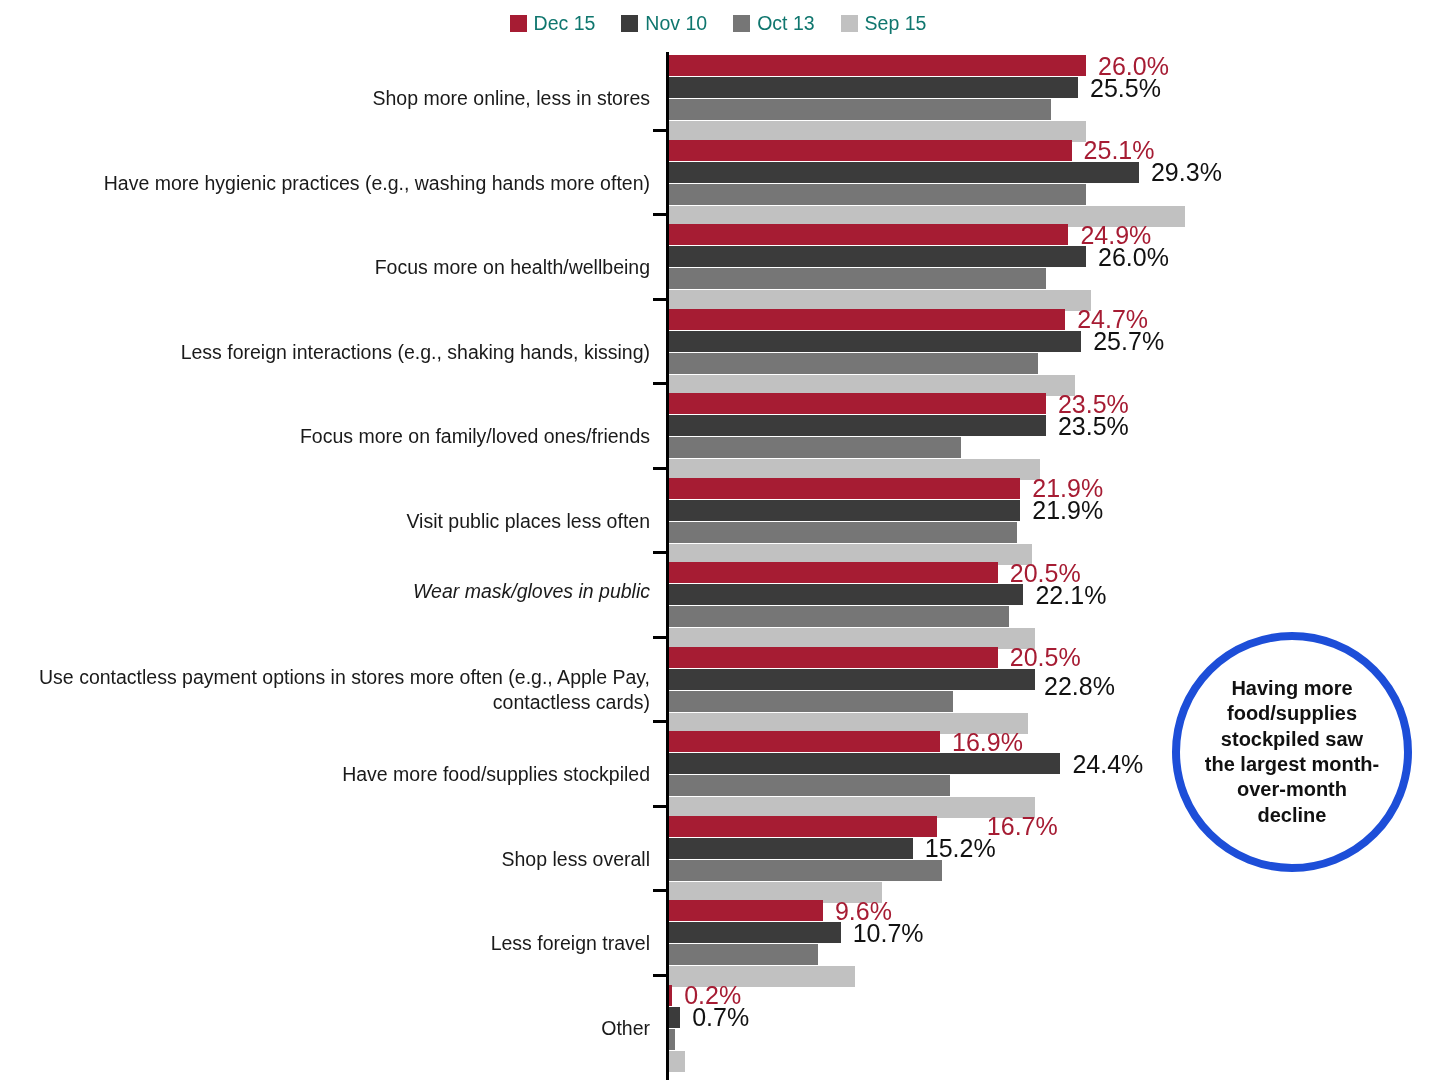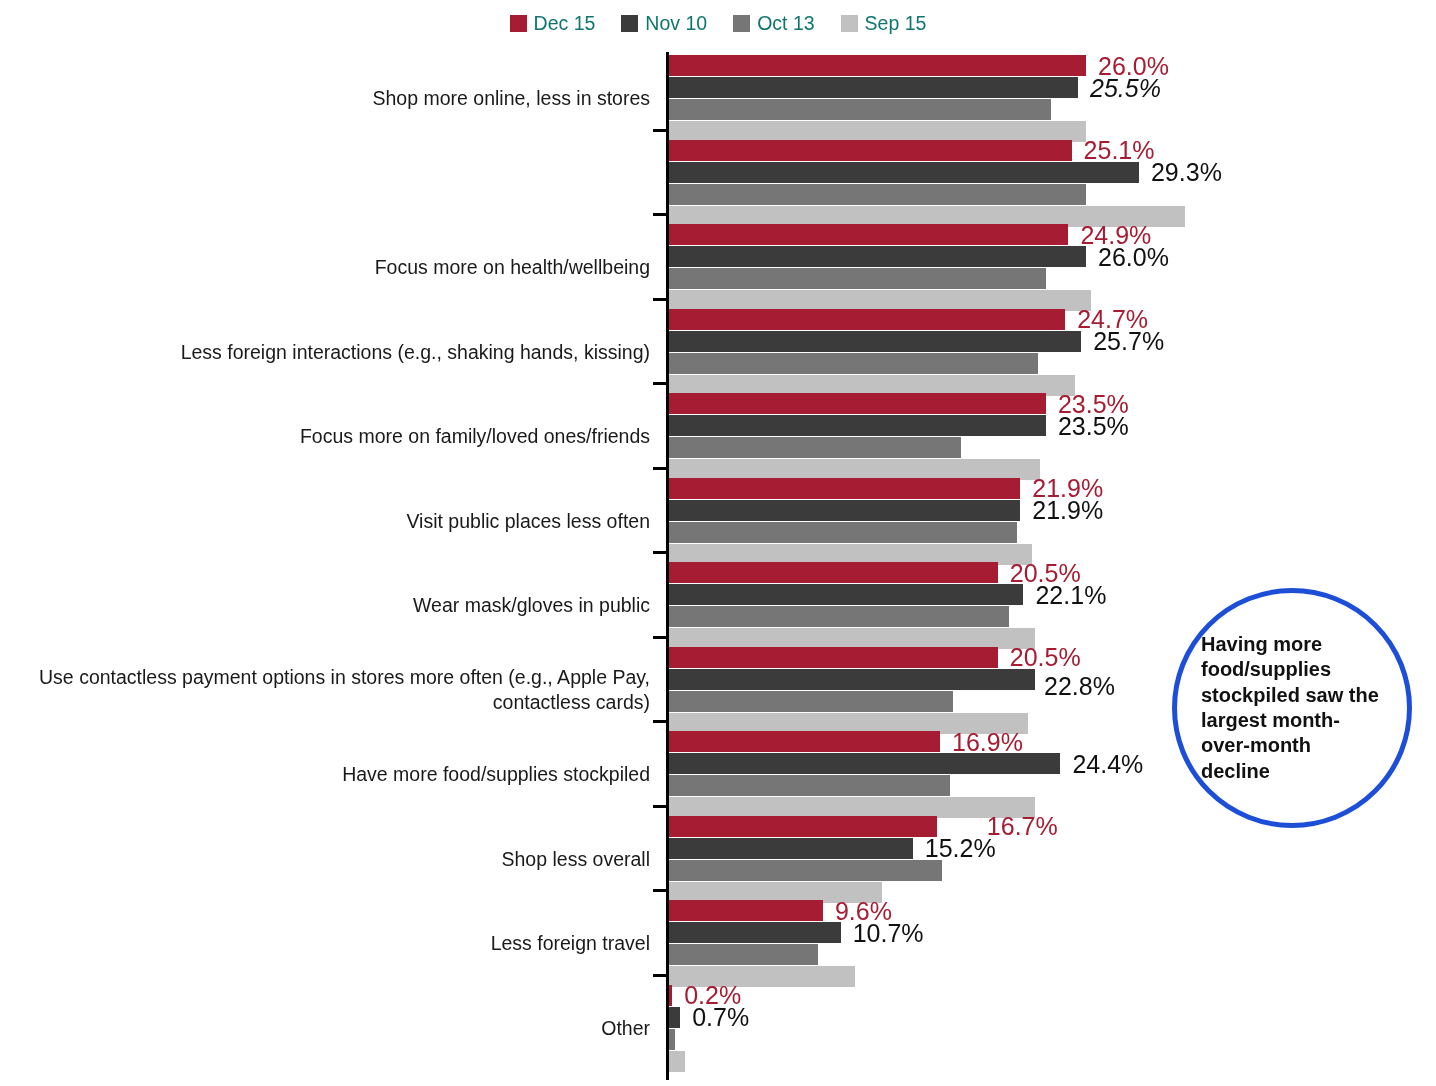--- a/index.html
+++ b/index.html
@@ -112,30 +112,30 @@
     white-space: nowrap;
     line-height: 1;
   }
   .val-dec { color: #a61c33; }
   .val-nov { color: #111111; }
 
   
   #callout {
     position: absolute;
     left: 1172px;
-    top: 588px;
+    top: 632px;
     width: 240px;
     height: 240px;
-    border: 5px solid #1d4ed8;
+    border: 8px solid #1d4ed8;
     border-radius: 50%;
     box-sizing: border-box;
     display: flex;
     align-items: center;
     justify-content: center;
-    text-align: left;
+    text-align: center;
   }
   #callout-text {
     font-size: 20px;
     font-weight: bold;
     line-height: 1.27;
     color: #111111;
     padding: 0 24px;
   }
 </style>
 </head>
@@ -166,32 +166,33 @@
     <div id="axis-line"></div>
   <div class="group" style="top: 3px; height: 84.5px;">
         <div class="cat-label" style="top: 31px;">Shop more online, less in stores</div>
         <div class="bars">
           <div class="bar-row">
             <div class="bar" title="Dec 15: 26%" style="width: 417.04px; background: rgb(166, 28, 51);"></div>
             <span class="bar-value val-dec" style="left: 429.04px;">26.0%</span>
           </div>
           <div class="bar-row">
             <div class="bar" title="Nov 10: 25.5%" style="width: 409.02px; background: rgb(59, 59, 59);"></div>
-            <span class="bar-value val-nov" style="left: 421.02px; font-style: italic;">25.5%</span>
+            <span class="bar-value val-nov" style="left: 421.02px;">25.5%</span>
           </div>
           <div class="bar-row">
             <div class="bar" title="Oct 13: 23.8%" style="width: 381.752px; background: rgb(118, 118, 118);"></div>
           </div>
           <div class="bar-row">
             <div class="bar" title="Sep 15: 26%" style="width: 417.04px; background: rgb(193, 193, 193);"></div>
           </div>
         </div>
       </div>
       <div class="group" style="top: 87.5px; height: 84.5px;">
         <div class="tick" style="top: -11px;"></div>
+        <div class="cat-label" style="top: 31px;">Have more hygienic practices (e.g., washing hands more often)</div>
         <div class="bars">
           <div class="bar-row">
             <div class="bar" title="Dec 15: 25.1%" style="width: 402.604px; background: rgb(166, 28, 51);"></div>
             <span class="bar-value val-dec" style="left: 414.604px;">25.1%</span>
           </div>
           <div class="bar-row">
             <div class="bar" title="Nov 10: 29.3%" style="width: 469.972px; background: rgb(59, 59, 59);"></div>
             <span class="bar-value val-nov" style="left: 481.972px;">29.3%</span>
           </div>
           <div class="bar-row">
@@ -277,21 +278,21 @@
           <div class="bar-row">
             <div class="bar" title="Oct 13: 21.7%" style="width: 348.068px; background: rgb(118, 118, 118);"></div>
           </div>
           <div class="bar-row">
             <div class="bar" title="Sep 15: 22.6%" style="width: 362.504px; background: rgb(193, 193, 193);"></div>
           </div>
         </div>
       </div>
       <div class="group" style="top: 510px; height: 84.5px;">
         <div class="tick" style="top: -11px;"></div>
-        <div class="cat-label" style="top: 31px;">Wear mask/gloves in public</div>
+        <div class="cat-label" style="top: 17px; font-style: italic;">Wear mask/gloves in public</div>
         <div class="bars">
           <div class="bar-row">
             <div class="bar" title="Dec 15: 20.5%" style="width: 328.82px; background: rgb(166, 28, 51);"></div>
             <span class="bar-value val-dec" style="left: 340.82px;">20.5%</span>
           </div>
           <div class="bar-row">
             <div class="bar" title="Nov 10: 22.1%" style="width: 354.484px; background: rgb(59, 59, 59);"></div>
             <span class="bar-value val-nov" style="left: 366.484px;">22.1%</span>
           </div>
           <div class="bar-row">

